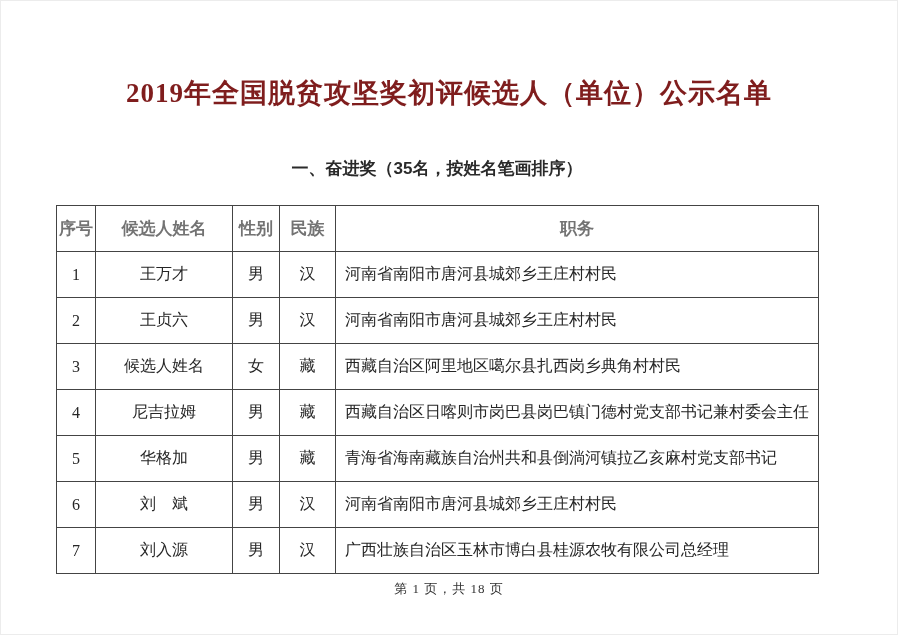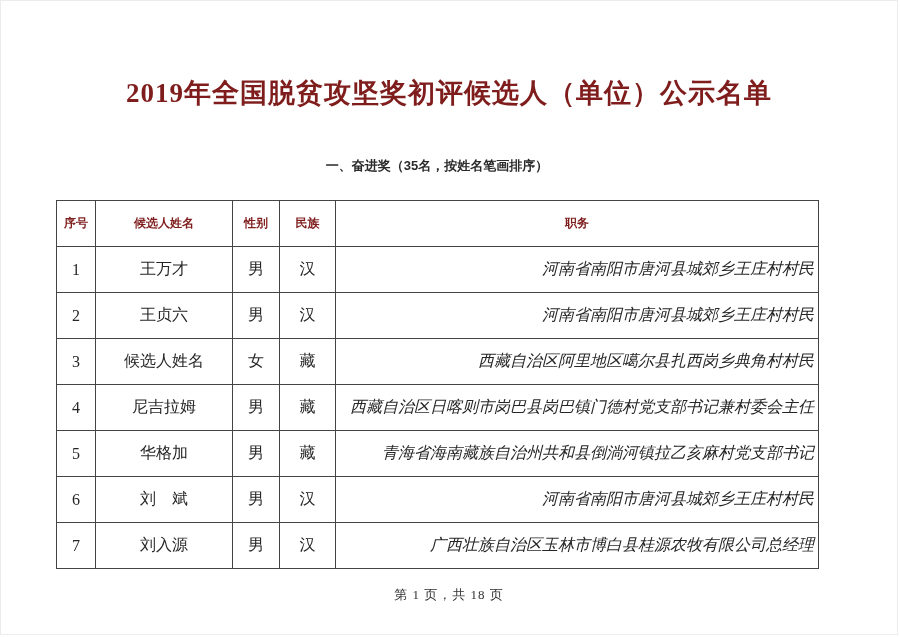--- a/index.html
+++ b/index.html
@@ -30,21 +30,21 @@
     font-size: 27px;
     font-weight: bold;
     letter-spacing: 1px;
     color: #7f1d1d;
   }
   .section-heading {
     margin: 0;
     margin-top: 46px;
     text-align: center;
     font-family: "Liberation Sans", sans-serif;
-    font-size: 13px;
+    font-size: 17px;
     font-weight: bold;
     color: #2a2a2a;
   }
   .content {
     margin-left: 55px;
     width: 762px;
   }
   table.roster {
     margin-top: 25px;
     width: 762px;
@@ -57,38 +57,37 @@
     height: 45px;
     padding: 0;
     text-align: center;
     vertical-align: middle;
     overflow: hidden;
     white-space: nowrap;
   }
   table.roster th {
     font-family: "Liberation Sans", sans-serif;
     font-weight: bold;
-    font-size: 12px;
-    color: #7f1d1d;
+    font-size: 17px;
+    color: #737373;
   }
   table.roster td {
     font-family: "Liberation Serif", serif;
     font-size: 16px;
     color: #262626;
   }
   table.roster td.col-position {
-    text-align: right;
+    text-align: left;
     padding-left: 9px;
     padding-right: 4px;
-    font-style: italic;
   }
   .page-footer {
     position: absolute;
     left: 0;
-    bottom: 30px;
+    bottom: 36px;
     width: 100%;
     text-align: center;
     font-family: "Liberation Serif", serif;
     font-size: 13px;
     color: #333333;
     letter-spacing: 1px;
   }
 </style>
 </head>
 <body>

